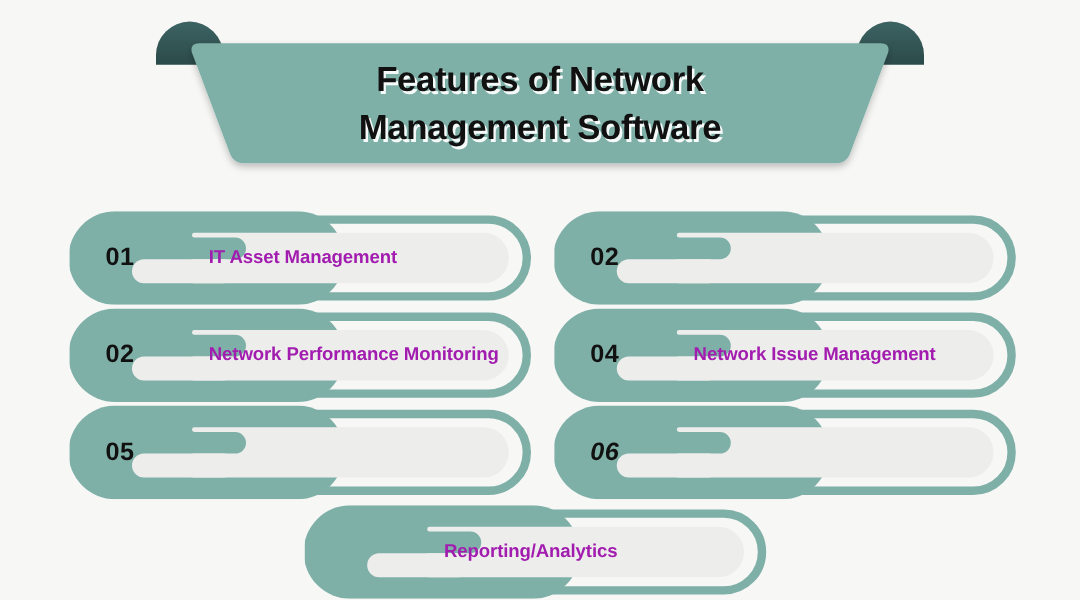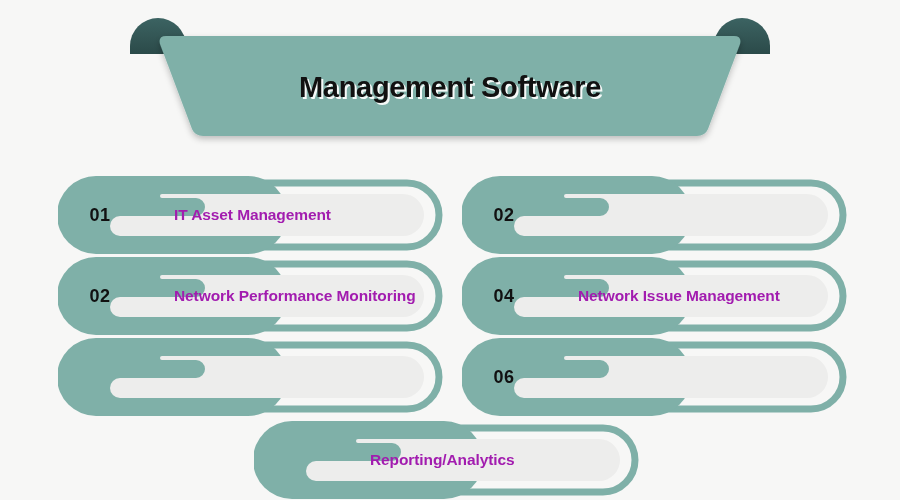--- a/index.html
+++ b/index.html
@@ -86,21 +86,21 @@
   .card-num {
     position: absolute;
     left: 0;
     top: 0;
     width: 92px;
     height: 78px;
     display: flex;
     align-items: center;
     justify-content: center;
     padding-right: 8px;
-    font-size: 18px;
+    font-size: 21px;
     font-weight: bold;
     color: #111111;
     letter-spacing: 0.5px;
     pointer-events: none;
   }
 
   .card-label {
     position: absolute;
     left: 116px;
     top: 0;
@@ -115,21 +115,21 @@
     letter-spacing: -0.1px;
     pointer-events: none;
   }
 
   
   .pos-r1c1 { left: 58px;  top: 176px; }
   .pos-r1c2 { left: 462px; top: 176px; }
   .pos-r2c1 { left: 58px;  top: 257px; }
   .pos-r2c2 { left: 462px; top: 257px; }
   .pos-r3c1 { left: 58px;  top: 338px; }
-  .pos-r3c2 { left: 462px; top: 338px; }
+  .pos-r3c2 { left: 462px; top: 338px; font-style: italic; }
   .pos-r4c1 { left: 254px; top: 421px; }
 </style>
 </head>
 <body>
 
 <div class="canvas">
 
   <div class="banner-wrap">
     <svg class="banner-svg" viewBox="0 0 640 130" xmlns="http://www.w3.org/2000/svg">
       <defs>
@@ -155,20 +155,21 @@
                Q 612,22 610,30
                L 578,115
                Q 575,122 567,122
                L 73,122
                Q 65,122 62,115
                L 30,30
                Q 28,22 36,22 Z" fill="#7fb0a8" filter="url(#bannerShadow)"></path>
     </svg>
 
     <div class="banner-title">
+      <div class="line">Features of Network</div>
       <div class="line">Management Software</div>
     </div>
   </div>
 
   <div class="card pos-r1c1">
     <svg class="card-svg" viewBox="0 0 388 78" xmlns="http://www.w3.org/2000/svg">
       <path d="M 78,7 L 349,7 A 32,32 0 0 1 349,71 L 78,71 A 32,32 0 0 1 78,7 Z" fill="none" stroke="#7fb0a8" stroke-width="7"></path>
       <path d="M 38,0 L 190,0 A 39,39 0 0 1 190,78 L 38,78 A 39,39 0 0 1 38,0 Z" fill="#7fb0a8"></path>
       <path d="M 104,18 L 345,18 A 21,21 0 0 1 345,60 L 104,60
                A 10,10 0 0 1 104,40 L 138,40 A 9,9 0 0 0 138,22
@@ -219,20 +220,21 @@
 
   <div class="card pos-r3c1">
     <svg class="card-svg" viewBox="0 0 388 78" xmlns="http://www.w3.org/2000/svg">
       <path d="M 78,7 L 349,7 A 32,32 0 0 1 349,71 L 78,71 A 32,32 0 0 1 78,7 Z" fill="none" stroke="#7fb0a8" stroke-width="7"></path>
       <path d="M 38,0 L 190,0 A 39,39 0 0 1 190,78 L 38,78 A 39,39 0 0 1 38,0 Z" fill="#7fb0a8"></path>
       <path d="M 104,18 L 345,18 A 21,21 0 0 1 345,60 L 104,60
                A 10,10 0 0 1 104,40 L 138,40 A 9,9 0 0 0 138,22
                L 104,22 A 2,2 0 0 1 104,18 Z" fill="#ededec"></path>
       <path d="M 62,40 L 128,40 A 10,10 0 0 1 128,60 L 62,60 A 10,10 0 0 1 62,40 Z" fill="#ededec"></path>
     </svg>
+    <div class="card-num">05</div>
   </div>
 
   <div class="card pos-r3c2">
     <svg class="card-svg" viewBox="0 0 388 78" xmlns="http://www.w3.org/2000/svg">
       <path d="M 78,7 L 349,7 A 32,32 0 0 1 349,71 L 78,71 A 32,32 0 0 1 78,7 Z" fill="none" stroke="#7fb0a8" stroke-width="7"></path>
       <path d="M 38,0 L 190,0 A 39,39 0 0 1 190,78 L 38,78 A 39,39 0 0 1 38,0 Z" fill="#7fb0a8"></path>
       <path d="M 104,18 L 345,18 A 21,21 0 0 1 345,60 L 104,60
                A 10,10 0 0 1 104,40 L 138,40 A 9,9 0 0 0 138,22
                L 104,22 A 2,2 0 0 1 104,18 Z" fill="#ededec"></path>
       <path d="M 62,40 L 128,40 A 10,10 0 0 1 128,60 L 62,60 A 10,10 0 0 1 62,40 Z" fill="#ededec"></path>

